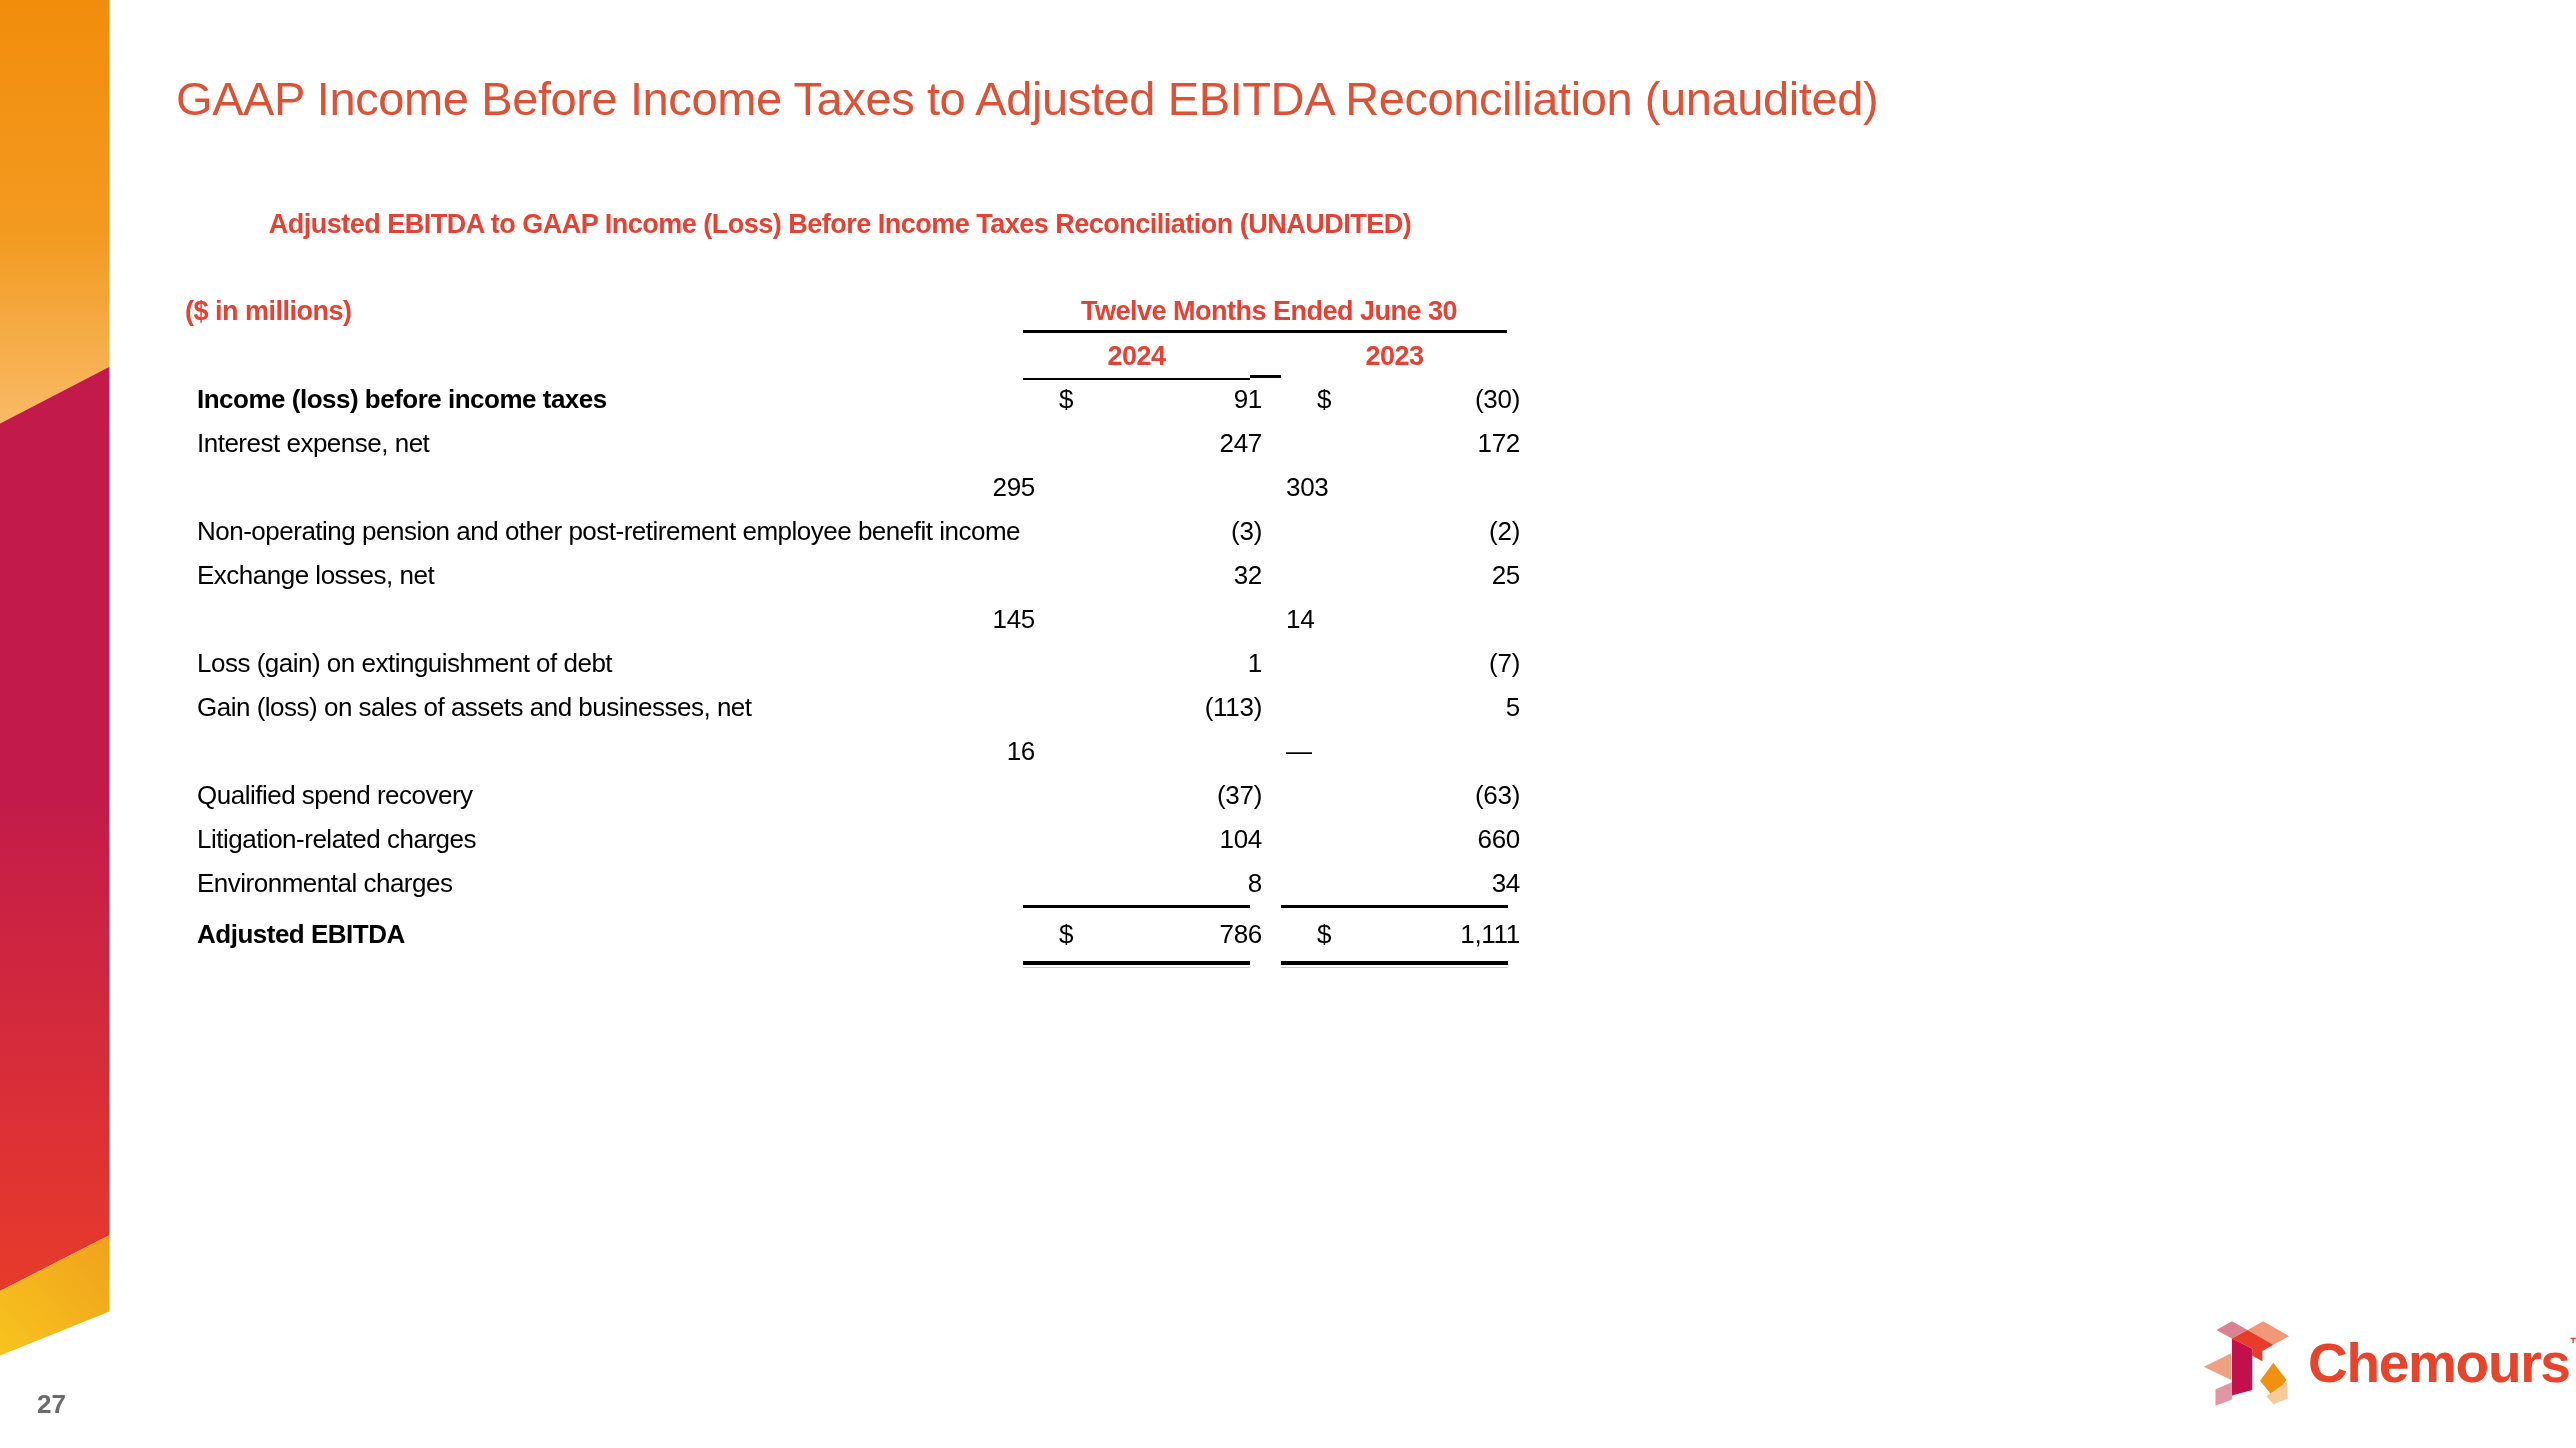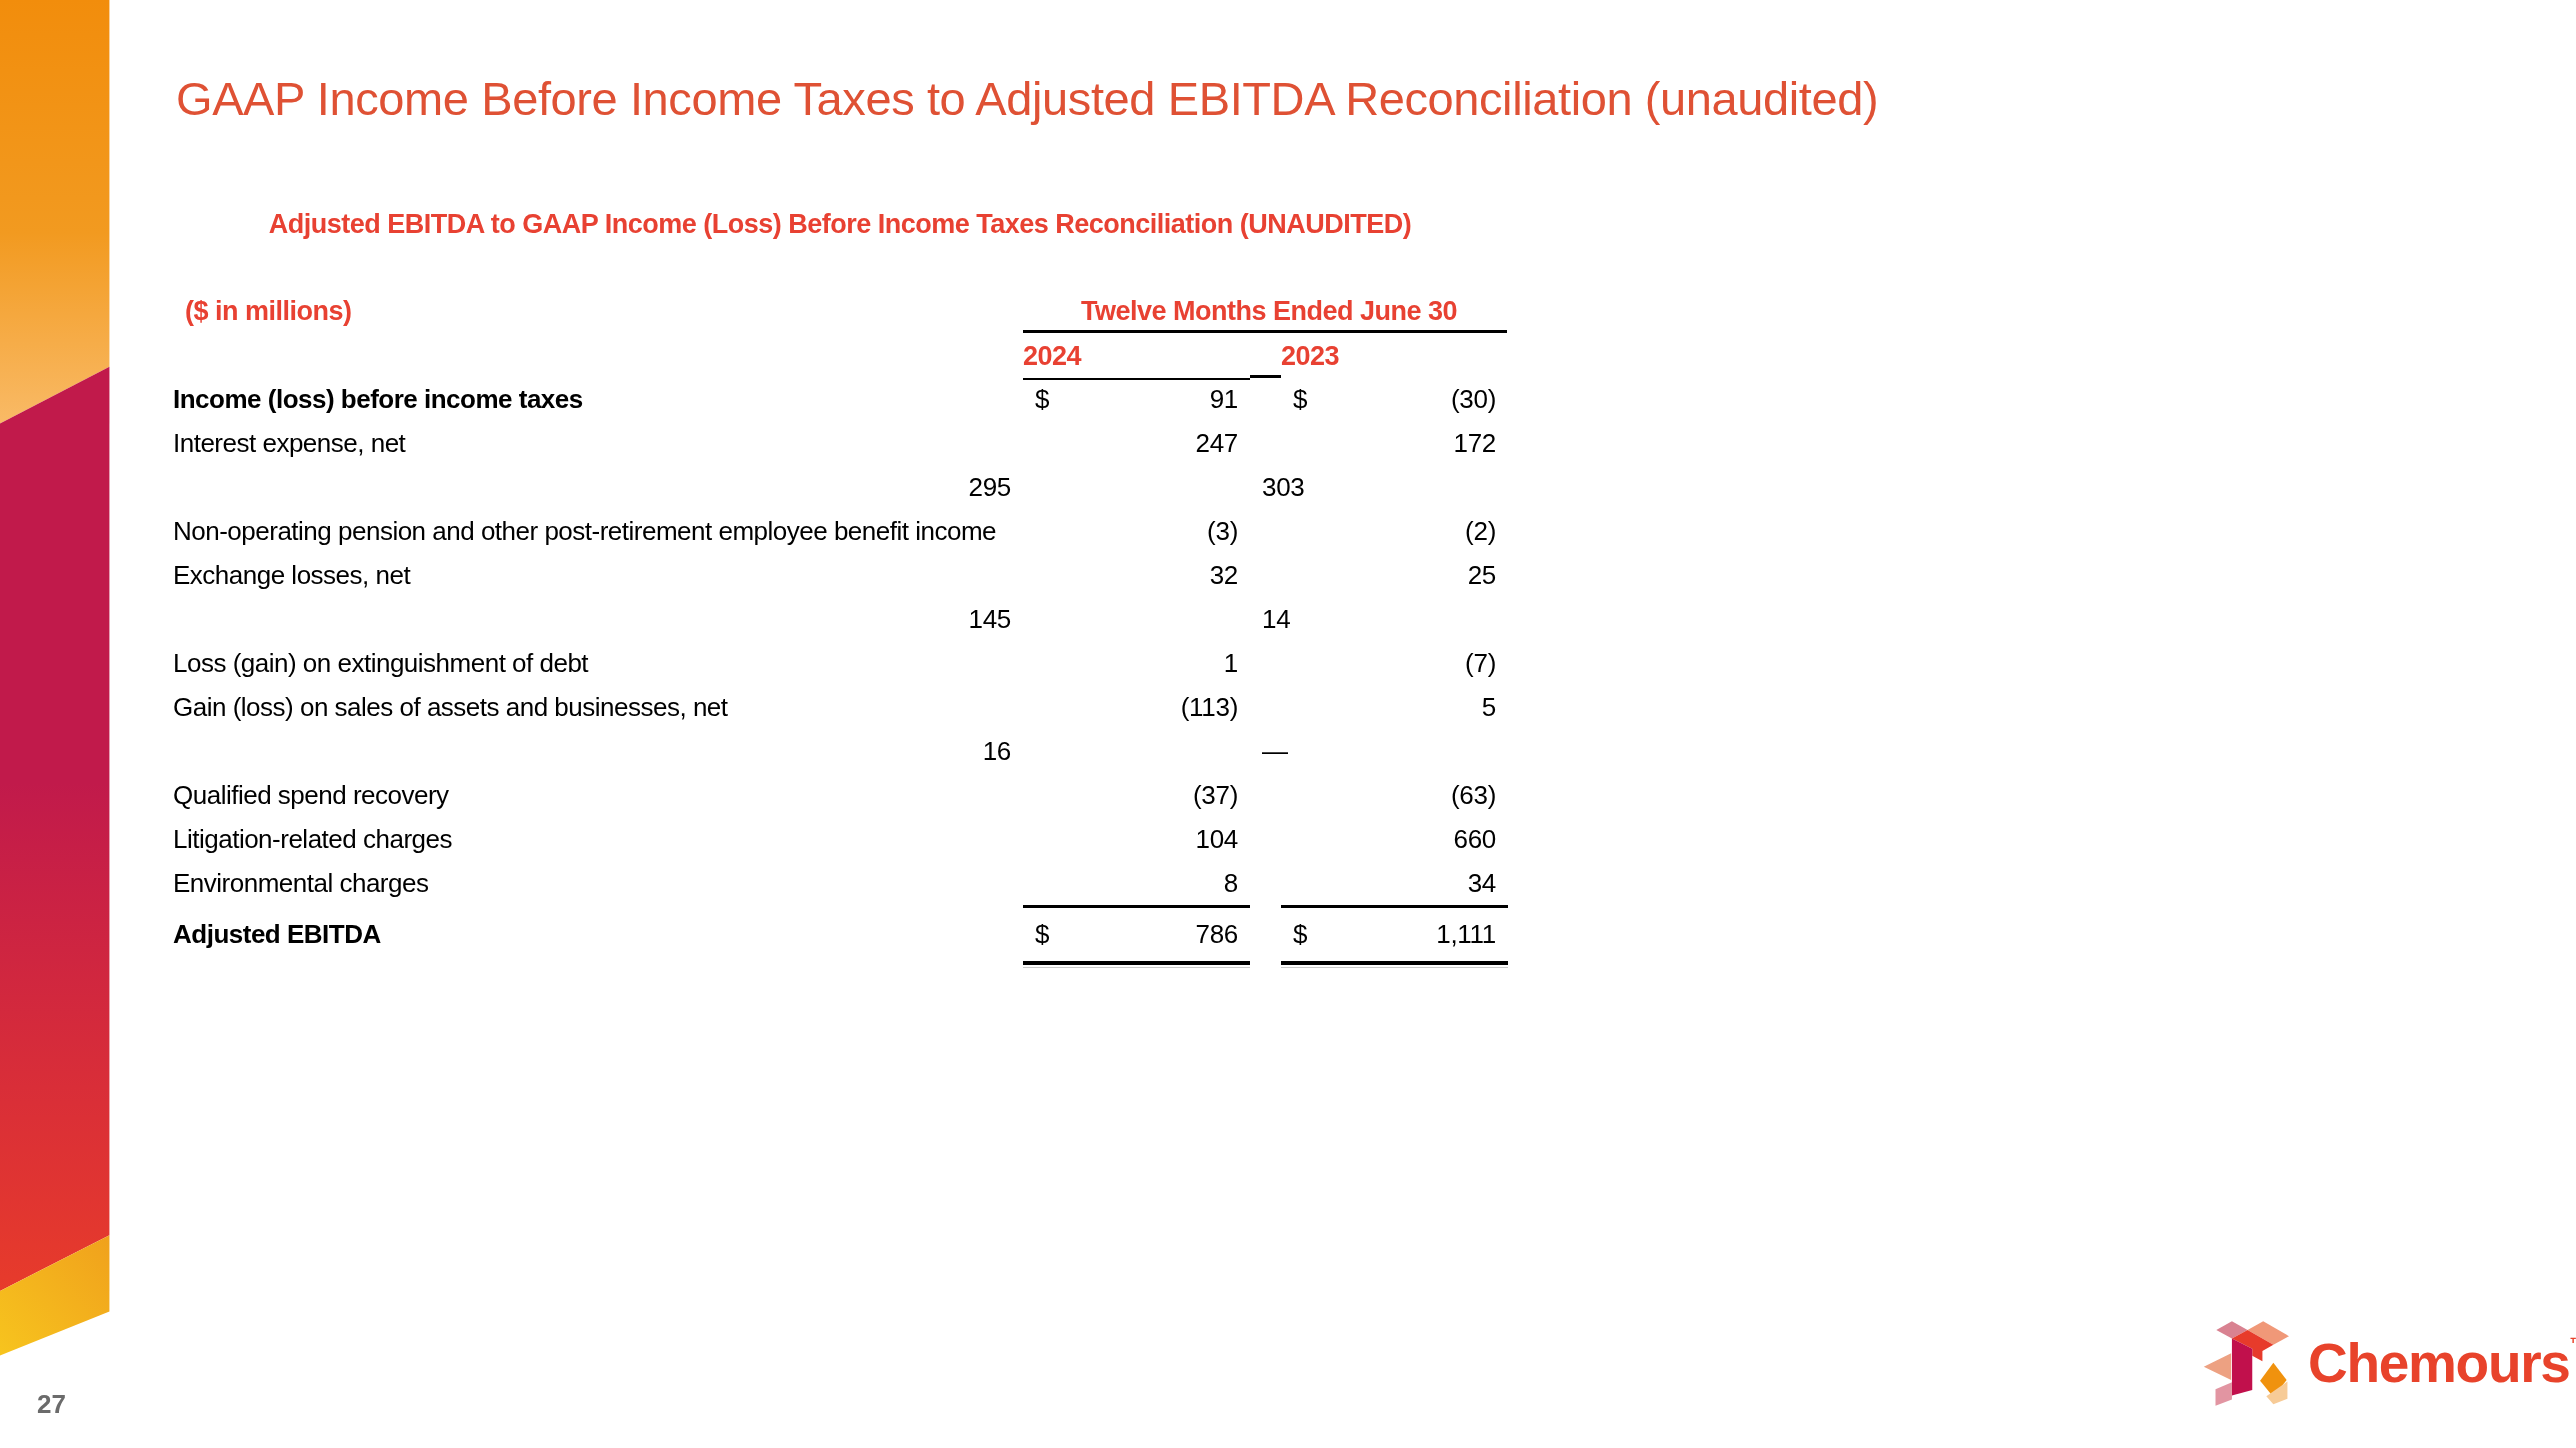--- a/index.html
+++ b/index.html
@@ -36,28 +36,28 @@
     font-size:27px;font-weight:700;letter-spacing:-0.5px;
     color:var(--accent-red,#E84132);white-space:nowrap;
   }
   .period-rule{position:absolute;left:850px;top:37px;width:484px;height:2.6px;background:#000;}
   .years{
     position:absolute;left:850px;top:46px;width:484px;height:34px;
     display:grid;grid-template-columns:227px 31px 227px;
   }
   .years .yr{
     font-size:27px;font-weight:700;letter-spacing:-0.5px;line-height:34px;
-    color:var(--accent-red,#E84132);
+    color:var(--accent-red,#E84132);text-align:center;
   }
   .year-rules{position:absolute;left:850px;top:82px;width:484px;display:grid;grid-template-columns:227px 31px 227px;}
   .year-rules .rule{height:2.6px;background:#000;}
   .rows{position:absolute;left:0;top:84px;width:1334px;}
   .t-row{
     display:grid;grid-template-columns:850px 227px 31px 227px;
-    height:44px;align-items:center;
+    height:44px;align-items:center;margin-left:24px;
   }
   .t-row.total{height:53px;}
   .t-row .label{
     font-size:26px;letter-spacing:-0.5px;white-space:nowrap;
   }
   .t-row.bold .label{font-weight:700;}
   .t-row .num{
     display:flex;justify-content:space-between;align-items:center;
     padding:0 12px 0 12px;font-size:26px;letter-spacing:-0.3px;
   }

